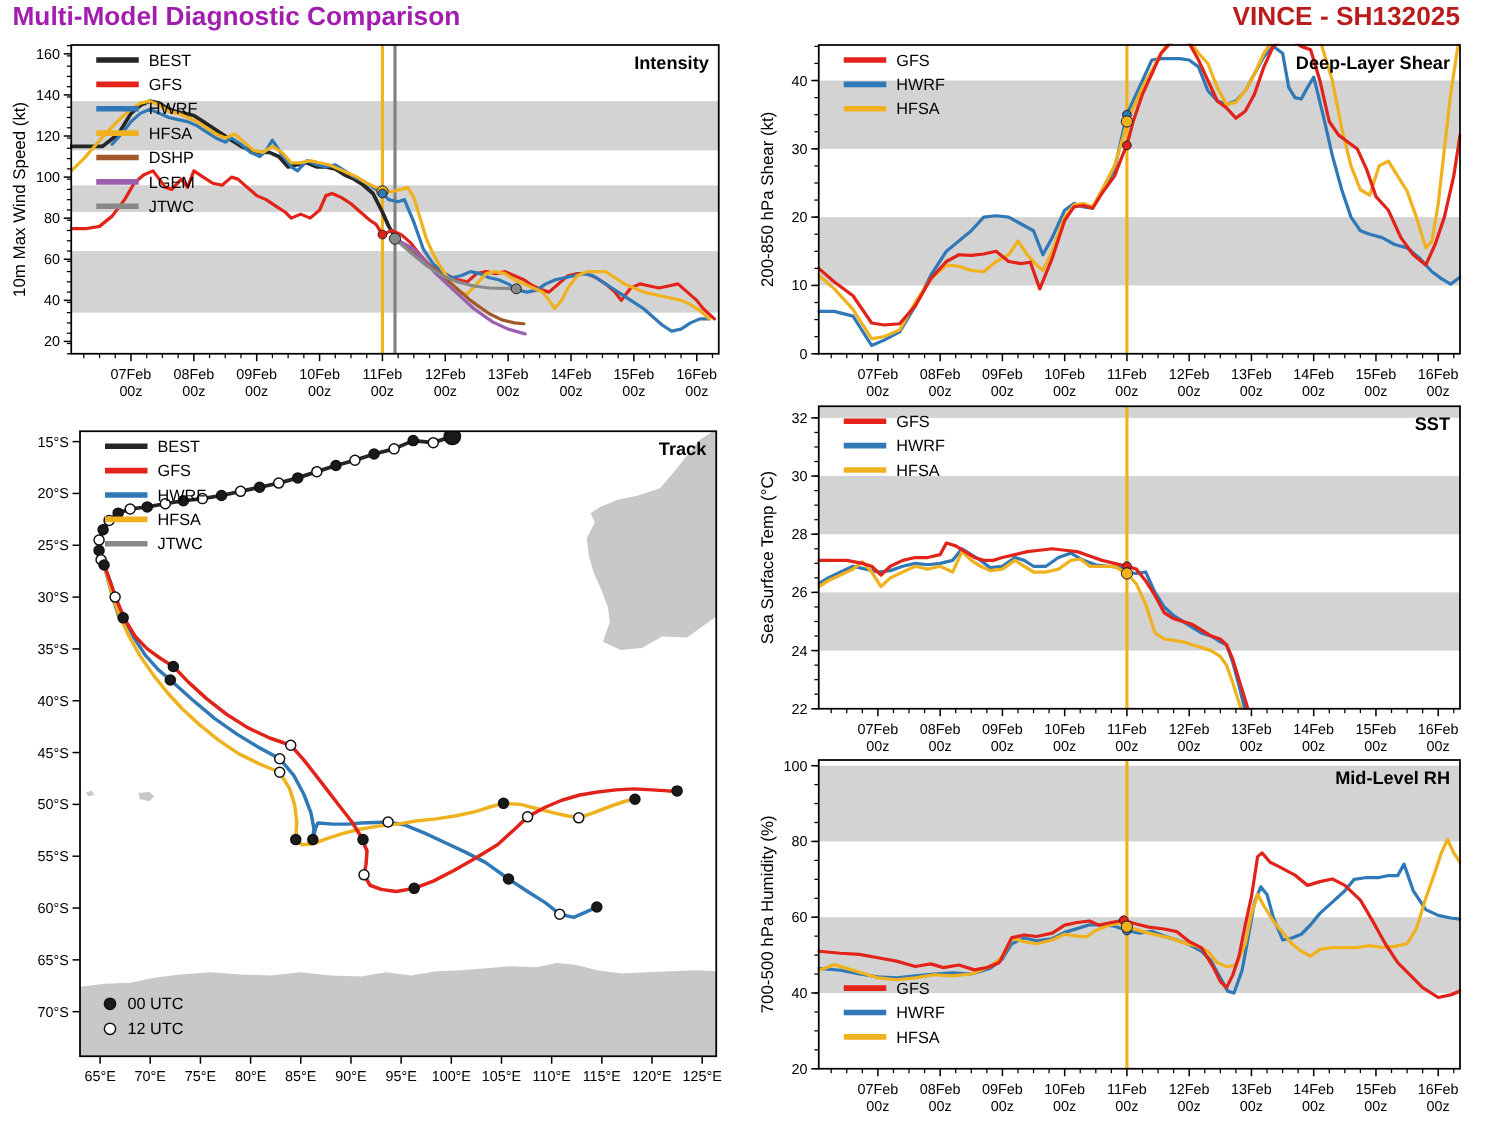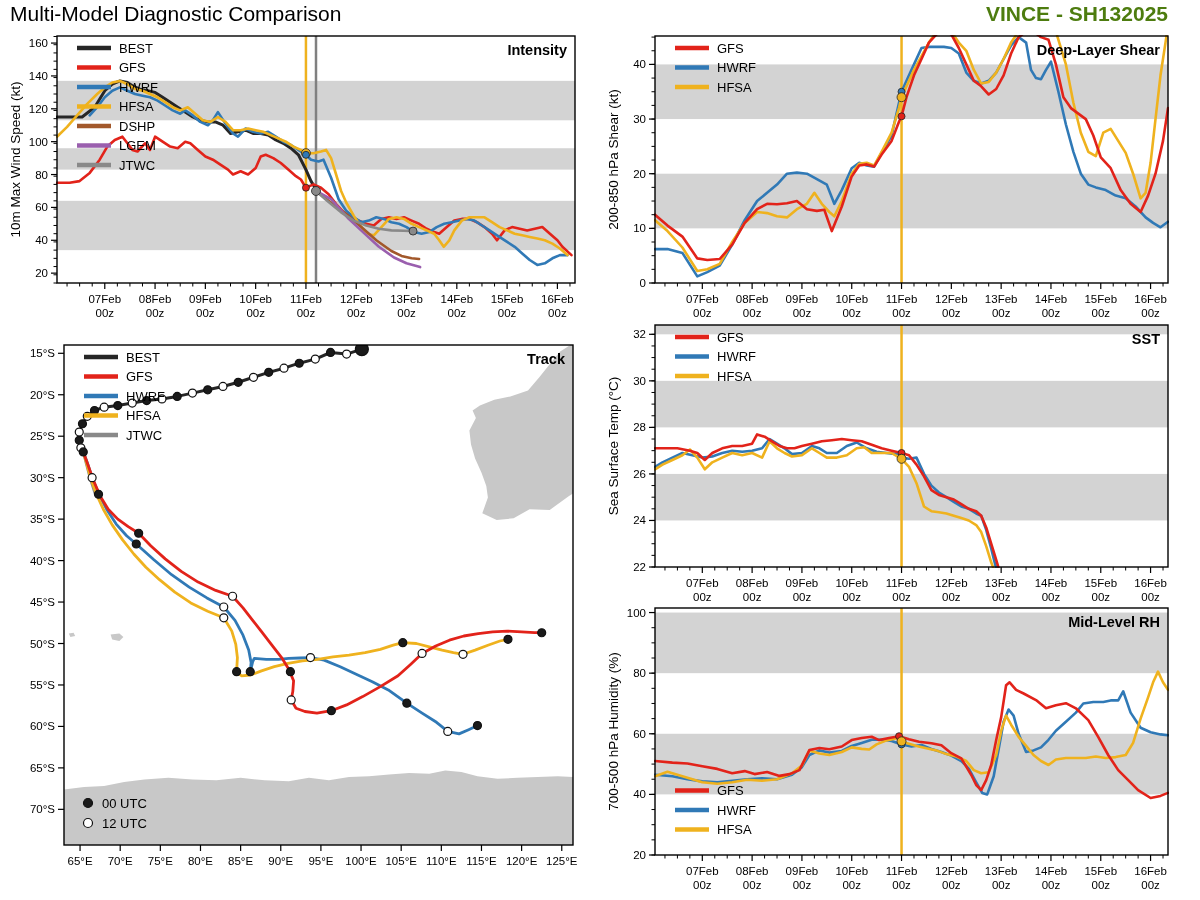--- a/index.html
+++ b/index.html
@@ -1,19 +1,19 @@
 <!DOCTYPE html>
 <html><head>
 <meta charset="utf-8">
 <style>
   html,body{margin:0;padding:0;background:#fff;}
   .fig{position:relative;width:1200px;height:900px;background:#fff;overflow:hidden;
        font-family:"Liberation Sans","DejaVu Sans",sans-serif;}
-  .hdr-title{position:absolute;left:10px;top:2px;font-size:21px;font-weight:normal;color:#000000;}
-  .hdr-storm{position:absolute;right:32px;top:2px;font-size:21px;font-weight:bold;color:#4d7c0f;text-align:right;}
+  .hdr-title{position:absolute;left:10px;top:2px;font-size:21px;font-weight:bold;color:#a21caf;}
+  .hdr-storm{position:absolute;right:32px;top:2px;font-size:21px;font-weight:bold;color:#b91c1c;text-align:right;}
   svg.panel{position:absolute;overflow:visible;}
   .p-int{left:0;top:26px;}
   .p-shear{left:600px;top:26px;}
   .p-sst{left:600px;top:318px;}
   .p-rh{left:600px;top:600px;}
   .p-track{left:0;top:338px;}
   svg text{font-family:"Liberation Sans","DejaVu Sans",sans-serif;fill:#000;}
   .tick{font-size:11.5px;}
   .ttl{font-size:14.5px;font-weight:bold;}
   .leg{font-size:13px;}

